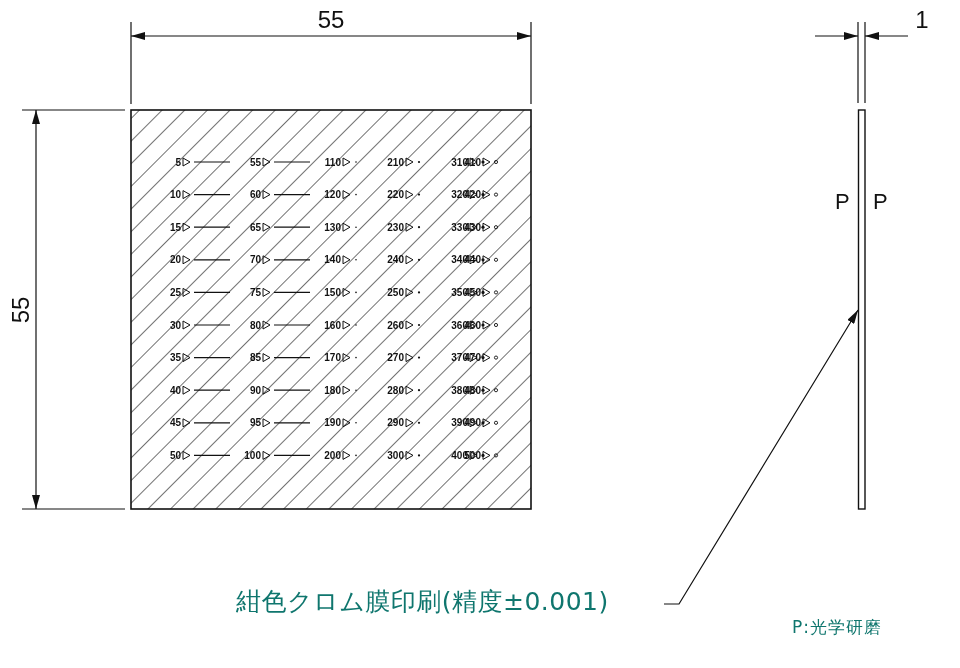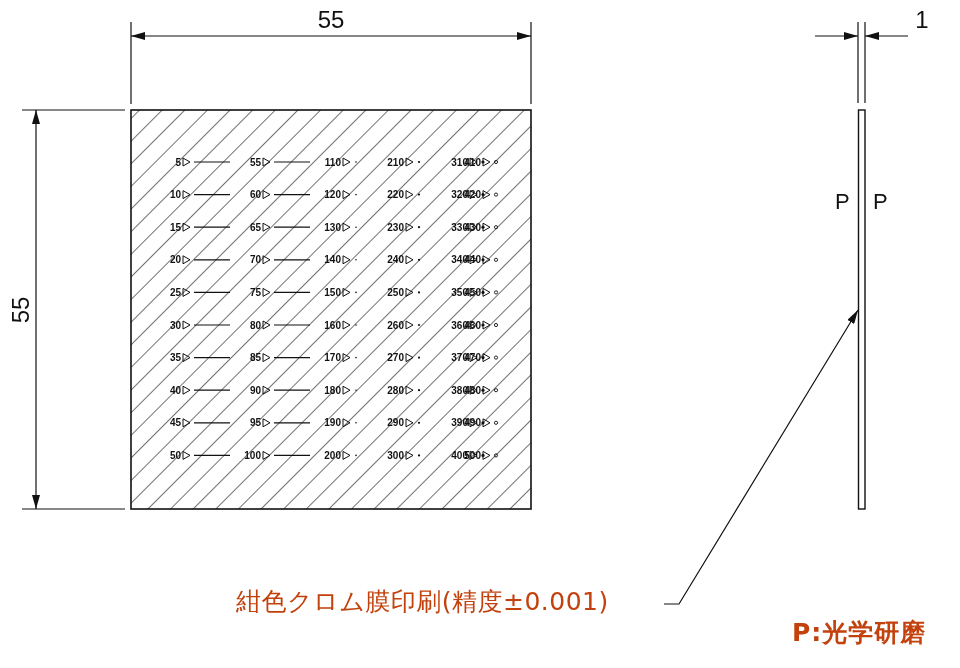--- a/index.html
+++ b/index.html
@@ -1,23 +1,23 @@
 <!DOCTYPE html>
 <html><head>
   <meta charset="utf-8">
   <style>
     html, body { margin: 0; padding: 0; background: #ffffff; }
     body { width: 960px; height: 668px; position: relative; overflow: hidden;
            font-family: "Liberation Sans", "DejaVu Sans", sans-serif; }
     #drawing { position: absolute; left: 0; top: 0; }
     .dim-text { font-family: "Liberation Sans", sans-serif; font-size: 24px; fill: #111; }
     .scale-text { font-family: "Liberation Sans", sans-serif; font-size: 10px; font-weight: bold; fill: #111; }
-    .note-text { position: absolute; font-family: "DejaVu Sans", "Liberation Sans", sans-serif; color: #c2410c; white-space: nowrap; text-align: center; }
+    .note-text { position: absolute; font-family: "DejaVu Sans", "Liberation Sans", sans-serif; color: #0f766e; white-space: nowrap; text-align: center; }
     #print-note { left: 236px; top: 585px; font-size: 25px; letter-spacing: 0.5px; }
-    #legend-note { left: 792px; top: 616px; font-size: 25px; letter-spacing: 1px; font-weight: bold; }
+    #legend-note { left: 792px; top: 616px; font-size: 17px; letter-spacing: 1px; }
     .p-label { position: absolute; font-family: "Liberation Sans", sans-serif; font-size: 22px; color: #111; }
   </style>
 </head>
 <body>
 
 <svg id="drawing" width="960" height="668" viewBox="0 0 960 668" xmlns="http://www.w3.org/2000/svg">
   <defs>
     <pattern id="hatch" patternUnits="userSpaceOnUse" width="16" height="16" patternTransform="rotate(45)">
       <line x1="0" y1="0" x2="0" y2="16" stroke="#111" stroke-width="1.2"></line>
     </pattern>

